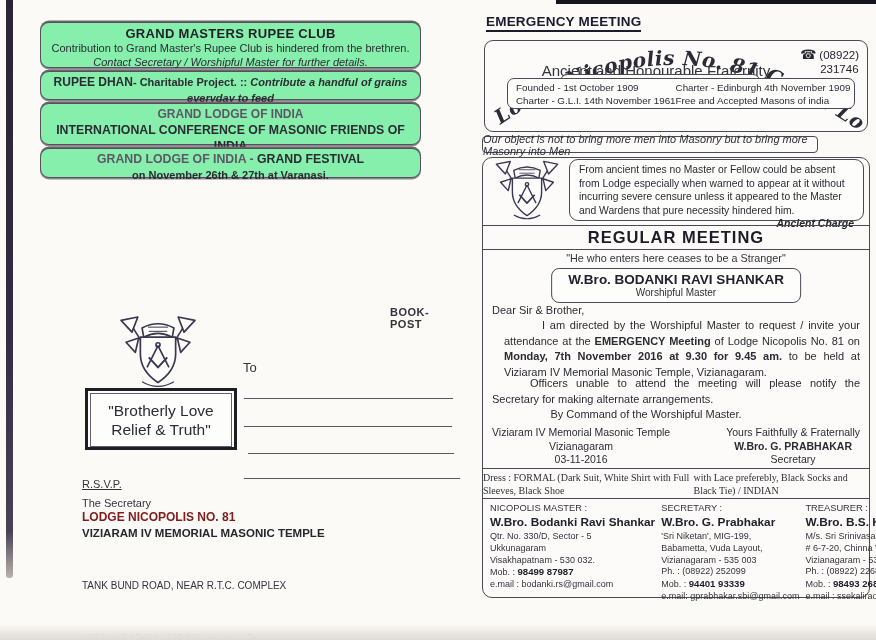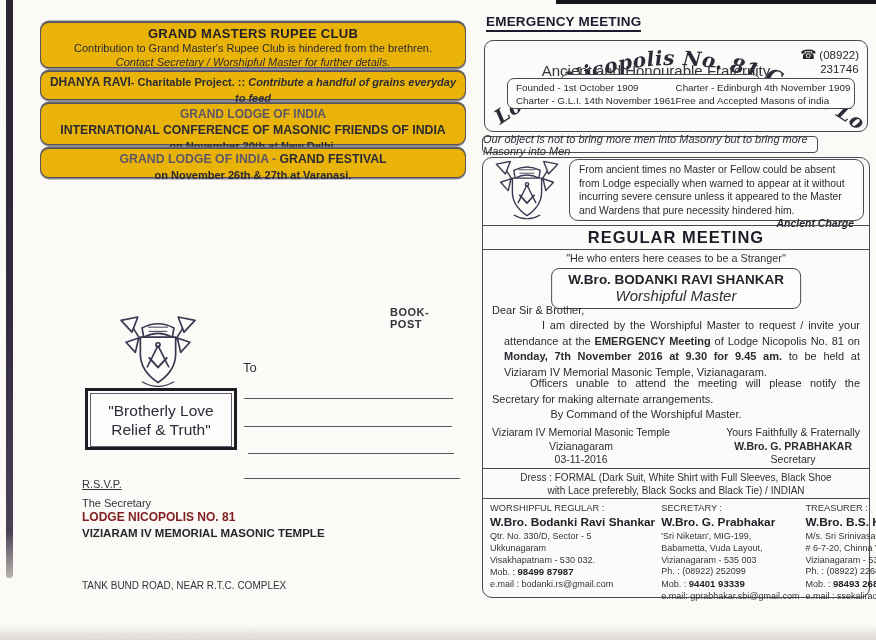--- a/index.html
+++ b/index.html
@@ -13,22 +13,22 @@
   .sheet{position:absolute;inset:0;}
   .edge-strip{position:absolute;left:6px;top:0;width:7px;height:578px;
     background:linear-gradient(180deg,#2a2434 0%,#332b40 55%,#4a4155 92%,#b9b3ae 100%);
     border-radius:0 0 3px 3px;}
   .top-line{position:absolute;left:556px;right:0;top:0;height:4px;background:#15151c;}
   .bottom-shade{position:absolute;left:0;right:0;bottom:0;height:16px;
     background:linear-gradient(180deg,rgba(0,0,0,0) 0%,#e6e3de 70%,#dedad4 100%);}
 
   
   .left-page{position:absolute;left:30px;top:0;width:406px;height:640px;}
-  .notice{position:absolute;left:10px;width:426px;border:1.5px solid #55505a;border-radius:9px;
-    background:#eab308;text-align:center;padding:3px 8px;box-sizing:border-box;
+  .notice{position:absolute;left:10px;width:381px;border:1.5px solid #55505a;border-radius:9px;
+    background:#86efac;text-align:center;padding:3px 8px;box-sizing:border-box;
     box-shadow:0 -1.5px 0 0 #6a656f, 0 1.5px 0 0 #8a858f;}
   .n-title{font-weight:bold;font-size:13px;letter-spacing:.3px;color:#1e1e28;}
   .n-line{font-size:11px;line-height:1.3;color:#2b2b33;}
   .italic{font-style:italic;}
   .b{font-weight:bold;}
   .bi{font-weight:bold;font-style:italic;}
   .tiny{font-size:9.5px;}
   .muted-head{color:#5d5668;font-weight:bold;}
   .notice-1{top:22px;height:46px;}
   .notice-2{top:71px;height:29px;}
@@ -100,35 +100,35 @@
   .rm-strip{position:absolute;left:0;right:0;top:67px;height:23px;
     border-top:1.4px solid #4a4a55;border-bottom:1.4px solid #4a4a55;
     display:flex;align-items:center;justify-content:center;}
   .rm-text{font-weight:bold;font-size:16.5px;letter-spacing:1px;color:#1d1d28;}
   .stranger{position:absolute;left:0;right:0;top:94px;text-align:center;
     font-size:10.8px;color:#33333c;}
   .wm-box{position:absolute;left:50%;transform:translateX(-50%);top:110px;
     border:1.5px solid #4a4a55;border-radius:8px;padding:3px 16px 4px;text-align:center;
     background:#fdfdfb;white-space:nowrap;}
   .wm-name{font-weight:bold;font-size:13.5px;color:#22222c;}
-  .wm-role{font-size:15px;color:#2e2e38;font-style:italic;}
+  .wm-role{font-size:10px;color:#2e2e38;}
   .salutation{position:absolute;left:9px;top:146px;font-size:11px;color:#2b2b33;}
   .para{position:absolute;left:9px;right:9px;font-size:11px;line-height:1.42;
     text-align:justify;text-indent:38px;color:#2b2b33;}
   .para1{top:160px;margin-left:12px;}
   .para2{top:218px;}
   .command{position:absolute;left:0;right:60px;top:250px;text-align:center;
     font-size:11px;color:#2b2b33;}
   .venue-row{position:absolute;left:9px;right:9px;top:268px;display:flex;
     justify-content:space-between;}
   .venue-col{text-align:center;font-size:10.5px;line-height:1.3;color:#2b2b33;}
   .sig-name{font-weight:bold;}
   .dress-strip{position:absolute;left:0;right:0;top:310px;height:29px;
     border-top:1.2px solid #4a4a55;border-bottom:1.2px solid #4a4a55;
-    display:flex;flex-direction:column;align-items:center;justify-content:center;}
+    display:flex;flex-direction:row;align-items:center;justify-content:center;font-family:Liberation Serif, serif;}
   .dress-line{font-size:10px;color:#2e2e38;line-height:1.3;}
   .officers{position:absolute;left:0;right:0;top:341px;bottom:2px;display:flex;
     padding:3px 7px 0;box-sizing:border-box;}
   .off-col{flex:1;line-height:1.3;}
   .off-col.c2{flex:0 0 118px;margin:0 6px;}
   .off-label{font-size:9.3px;color:#33333c;margin-bottom:1px;}
   .off-name{font-weight:bold;font-size:11.8px;color:#22222c;margin-bottom:1px;white-space:nowrap;}
   .off-line{font-size:9px;color:#33333c;white-space:nowrap;}
   .off-mob b{font-size:9.6px;color:#1e1e28;}
 </style>
@@ -170,21 +170,21 @@
 
   <div class="left-page">
 
     <div class="notice notice-1">
       <div class="n-title">GRAND MASTERS RUPEE CLUB</div>
       <div class="n-line">Contribution to Grand Master's Rupee Club is hindered from the brethren.</div>
       <div class="n-line italic">Contact Secretary / Worshipful Master for further details.</div>
     </div>
 
     <div class="notice notice-2">
-      <div class="n-line"><span class="b" style="font-size:12px">DHANYA RAVI</span><span class="b">- Charitable Project. :: </span><span class="bi">Contribute a handful of grains everyday to feed</span></div>
+      <div class="n-line"><span class="b" style="font-size:12px">RUPEE DHAN</span><span class="b">- Charitable Project. :: </span><span class="bi">Contribute a handful of grains everyday to feed</span></div>
       <div class="n-line"><span class="bi">a hungry mouth. </span><span class="tiny">Contact Secretary / Worshipful Master for further details.</span></div>
     </div>
 
     <div class="notice notice-3">
       <div class="n-line muted-head" style="font-size:12px">GRAND LODGE OF INDIA</div>
       <div class="n-line b" style="font-size:12.3px">INTERNATIONAL CONFERENCE OF MASONIC FRIENDS OF INDIA</div>
       <div class="n-line b">on November 20th at New Delhi.</div>
     </div>
 
     <div class="notice notice-4">
@@ -296,21 +296,21 @@
         </div>
       </div>
 
       <div class="dress-strip">
         <div class="dress-line">Dress : FORMAL (Dark Suit, White Shirt with Full Sleeves, Black Shoe</div>
         <div class="dress-line">with Lace preferebly, Black Socks and Black Tie) / INDIAN</div>
       </div>
 
       <div class="officers">
         <div class="off-col">
-          <div class="off-label">WORSHIPFUL REGULAR :</div>
+          <div class="off-label">NICOPOLIS MASTER :</div>
           <div class="off-name">W.Bro. Bodanki Ravi Shankar</div>
           <div class="off-line">Qtr. No. 330/D, Sector - 5</div>
           <div class="off-line">Ukkunagaram</div>
           <div class="off-line">Visakhapatnam - 530 032.</div>
           <div class="off-line off-mob"><span>Mob. : </span><b>98499 87987</b></div>
           <div class="off-line">e.mail : bodanki.rs@gmail.com</div>
         </div>
         <div class="off-col c2">
           <div class="off-label">SECRETARY :</div>
           <div class="off-name">W.Bro. G. Prabhakar</div>

